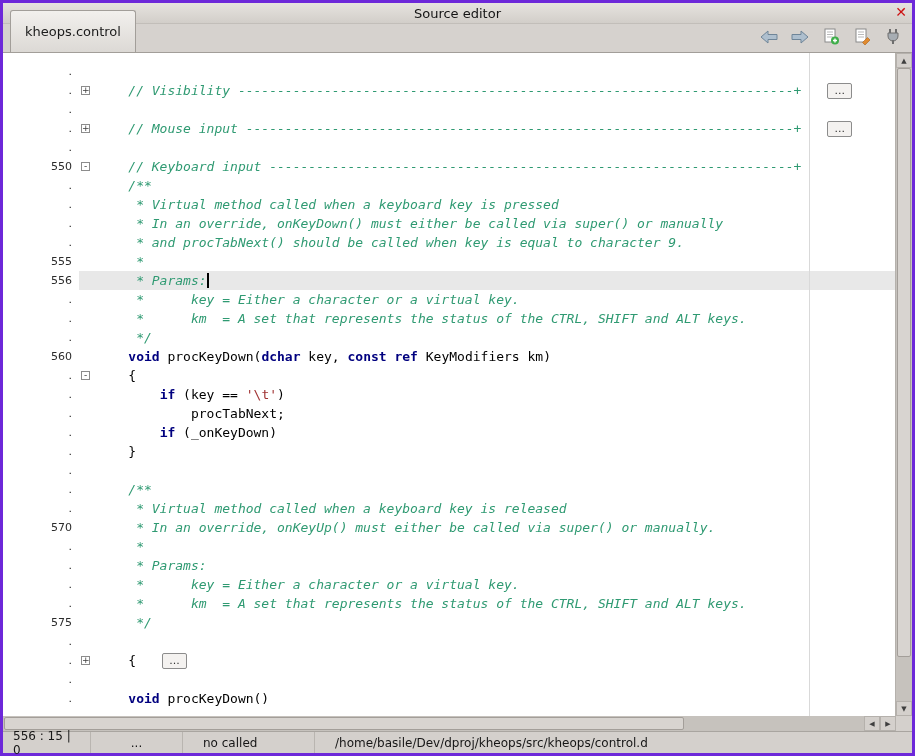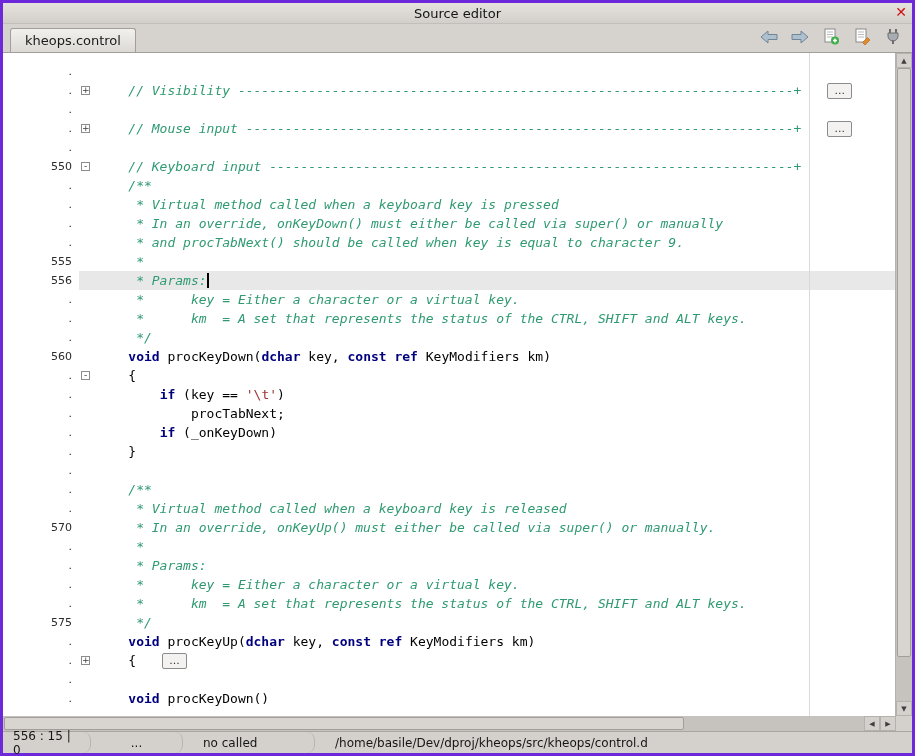--- a/index.html
+++ b/index.html
@@ -4,21 +4,21 @@
 <style>
   html,body{margin:0;padding:0;}
   body{width:915px;height:756px;overflow:hidden;background:#d6d2ce;font-family:"DejaVu Sans",sans-serif;}
   .window{width:915px;height:756px;display:flex;flex-direction:column;box-sizing:border-box;border:3px solid #6d28d9;}
   
   .titlebar{height:20px;flex:0 0 20px;position:relative;display:flex;align-items:center;justify-content:center;
     background:linear-gradient(#e6e3df,#d2cec9);font-size:13px;color:#141414;border-bottom:1px solid #c2beb9;}
   .closebtn{position:absolute;right:5px;top:1px;color:var(--close,#cc1111);font-weight:bold;font-size:14px;line-height:17px;}
   
   .tabbar{height:28px;flex:0 0 28px;background:#d6d2ce;border-bottom:1px solid #a29e99;display:flex;align-items:flex-end;position:relative;}
-  .tab{margin-left:7px;height:23px;padding:0 14px;background:linear-gradient(#f2f0ed,#dcd9d5);
+  .tab{margin-left:7px;height:23px;padding:9px 14px;background:linear-gradient(#f2f0ed,#dcd9d5);
     border:1px solid #a29e99;border-bottom:none;border-radius:3px 3px 0 0;font-size:13px;display:flex;align-items:center;color:#1b1b1b;}
   .toolbar{position:absolute;right:8px;top:3px;display:flex;gap:9px;align-items:center;}
   .tbtn{width:22px;height:22px;display:flex;align-items:center;justify-content:center;}
   
   .editor-region{flex:1 1 auto;display:flex;background:#fff;overflow:hidden;}
   .code-area{flex:1;position:relative;overflow:hidden;padding-top:9px;box-sizing:border-box;background:#fff;}
   .margin-line{position:absolute;left:806px;top:0;bottom:0;width:1px;background:var(--margin,#d9d9d9);pointer-events:none;}
   .line{display:flex;height:19px;line-height:19px;font-family:"DejaVu Sans Mono",monospace;font-size:13px;white-space:pre;}
   .gut{width:76px;flex:0 0 76px;text-align:right;padding-right:7px;box-sizing:border-box;
     font-family:"DejaVu Sans",sans-serif;font-size:11px;color:#2b2b2b;}
@@ -40,21 +40,21 @@
   .vtrack{flex:1;position:relative;background:#c6c2bd;}
   .vthumb{position:absolute;left:1px;right:1px;top:0;height:93%;background:#d8d4d0;border:1px solid #a39e99;border-radius:2px;box-sizing:border-box;}
   .hscroll-row{height:15px;flex:0 0 15px;display:flex;}
   .hscroll{flex:1;display:flex;background:#c6c2bd;}
   .htrack{flex:1;position:relative;}
   .hthumb{position:absolute;top:1px;bottom:1px;left:1px;width:79%;background:#d8d4d0;border:1px solid #a39e99;border-radius:2px;box-sizing:border-box;}
   .hbtn{width:16px;flex:0 0 16px;display:flex;align-items:center;justify-content:center;font-size:7px;color:#3f3f3f;background:#d4d0cc;border:1px solid #b5b1ac;box-sizing:border-box;}
   .corner{width:16px;flex:0 0 16px;background:#d4d0cc;}
   
   .statusbar{height:21px;flex:0 0 21px;background:#d4d0cc;border-top:1px solid #a9a5a0;display:flex;align-items:center;font-size:12px;color:#161616;}
-  .scell{padding:0 10px;height:100%;display:flex;align-items:center;border-right:1px solid #b9b5b0;box-sizing:border-box;border-radius:8px;}
+  .scell{padding:0 10px;height:100%;display:flex;align-items:center;border-right:1px solid #b9b5b0;box-sizing:border-box;}
   .scell.caretpos{width:88px;}
   .scell.spare{width:92px;justify-content:center;}
   .scell.macro{width:132px;padding-left:20px;}
   .scell.path{flex:1;border-right:none;padding-left:20px;}
 </style>
 </head>
 <body>
 
 <div class="window">
 
@@ -144,21 +144,21 @@
           <div class="line"><div class="gut">.</div><div class="foldc"></div><div class="txt"><span class="p">    }</span></div></div>
           <div class="line"><div class="gut">.</div><div class="foldc"></div><div class="txt"></div></div>
           <div class="line"><div class="gut">.</div><div class="foldc"></div><div class="txt"><span class="c">    /**</span></div></div>
           <div class="line"><div class="gut">.</div><div class="foldc"></div><div class="txt"><span class="c">     * Virtual method called when a keyboard key is released</span></div></div>
           <div class="line"><div class="gut">570</div><div class="foldc"></div><div class="txt"><span class="c">     * In an override, onKeyUp() must either be called via super() or manually.</span></div></div>
           <div class="line"><div class="gut">.</div><div class="foldc"></div><div class="txt"><span class="c">     *</span></div></div>
           <div class="line"><div class="gut">.</div><div class="foldc"></div><div class="txt"><span class="c">     * Params:</span></div></div>
           <div class="line"><div class="gut">.</div><div class="foldc"></div><div class="txt"><span class="c">     *      key = Either a character or a virtual key.</span></div></div>
           <div class="line"><div class="gut">.</div><div class="foldc"></div><div class="txt"><span class="c">     *      km  = A set that represents the status of the CTRL, SHIFT and ALT keys.</span></div></div>
           <div class="line"><div class="gut">575</div><div class="foldc"></div><div class="txt"><span class="c">     */</span></div></div>
-          <div class="line"><div class="gut">.</div><div class="foldc"></div><div class="txt"><span class="p">    </span><span class="k">void</span><span class="p"> procKeyUp(</span><span class="k">dchar</span><span class="p"> key, </span><span class="k">const</span><span class="p"> </span><span class="k">ref</span><span class="p"> KeyModifiers km)</span></div></div>
+          <div class="line"><div class="gut">.</div><div class="foldc"></div></div>
           <div class="line"><div class="gut">.</div><div class="foldc"><span class="fold">+</span></div><div class="txt"><span class="p">    {</span><span class="ellipsis">...</span></div></div>
           <div class="line"><div class="gut">.</div><div class="foldc"></div><div class="txt"></div></div>
           <div class="line"><div class="gut">.</div><div class="foldc"></div><div class="txt"><span class="p">    </span><span class="k">void</span><span class="p"> procKeyDown()</span></div></div>
         </div>
       <div class="margin-line"></div>
     </div>
     <div class="vscroll">
       <div class="sbtn">
           <span>▲</span>
         </div>

